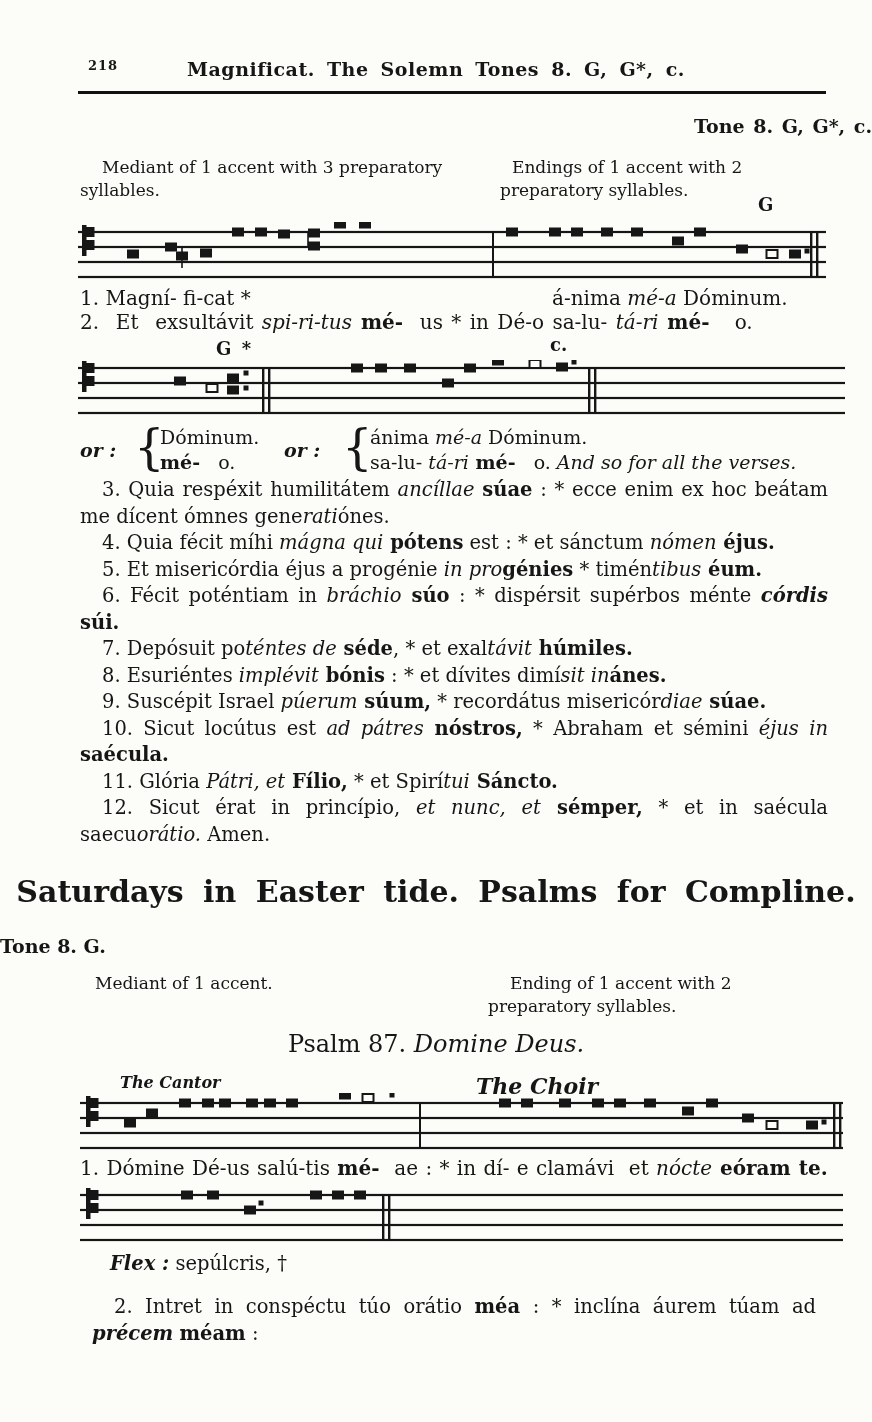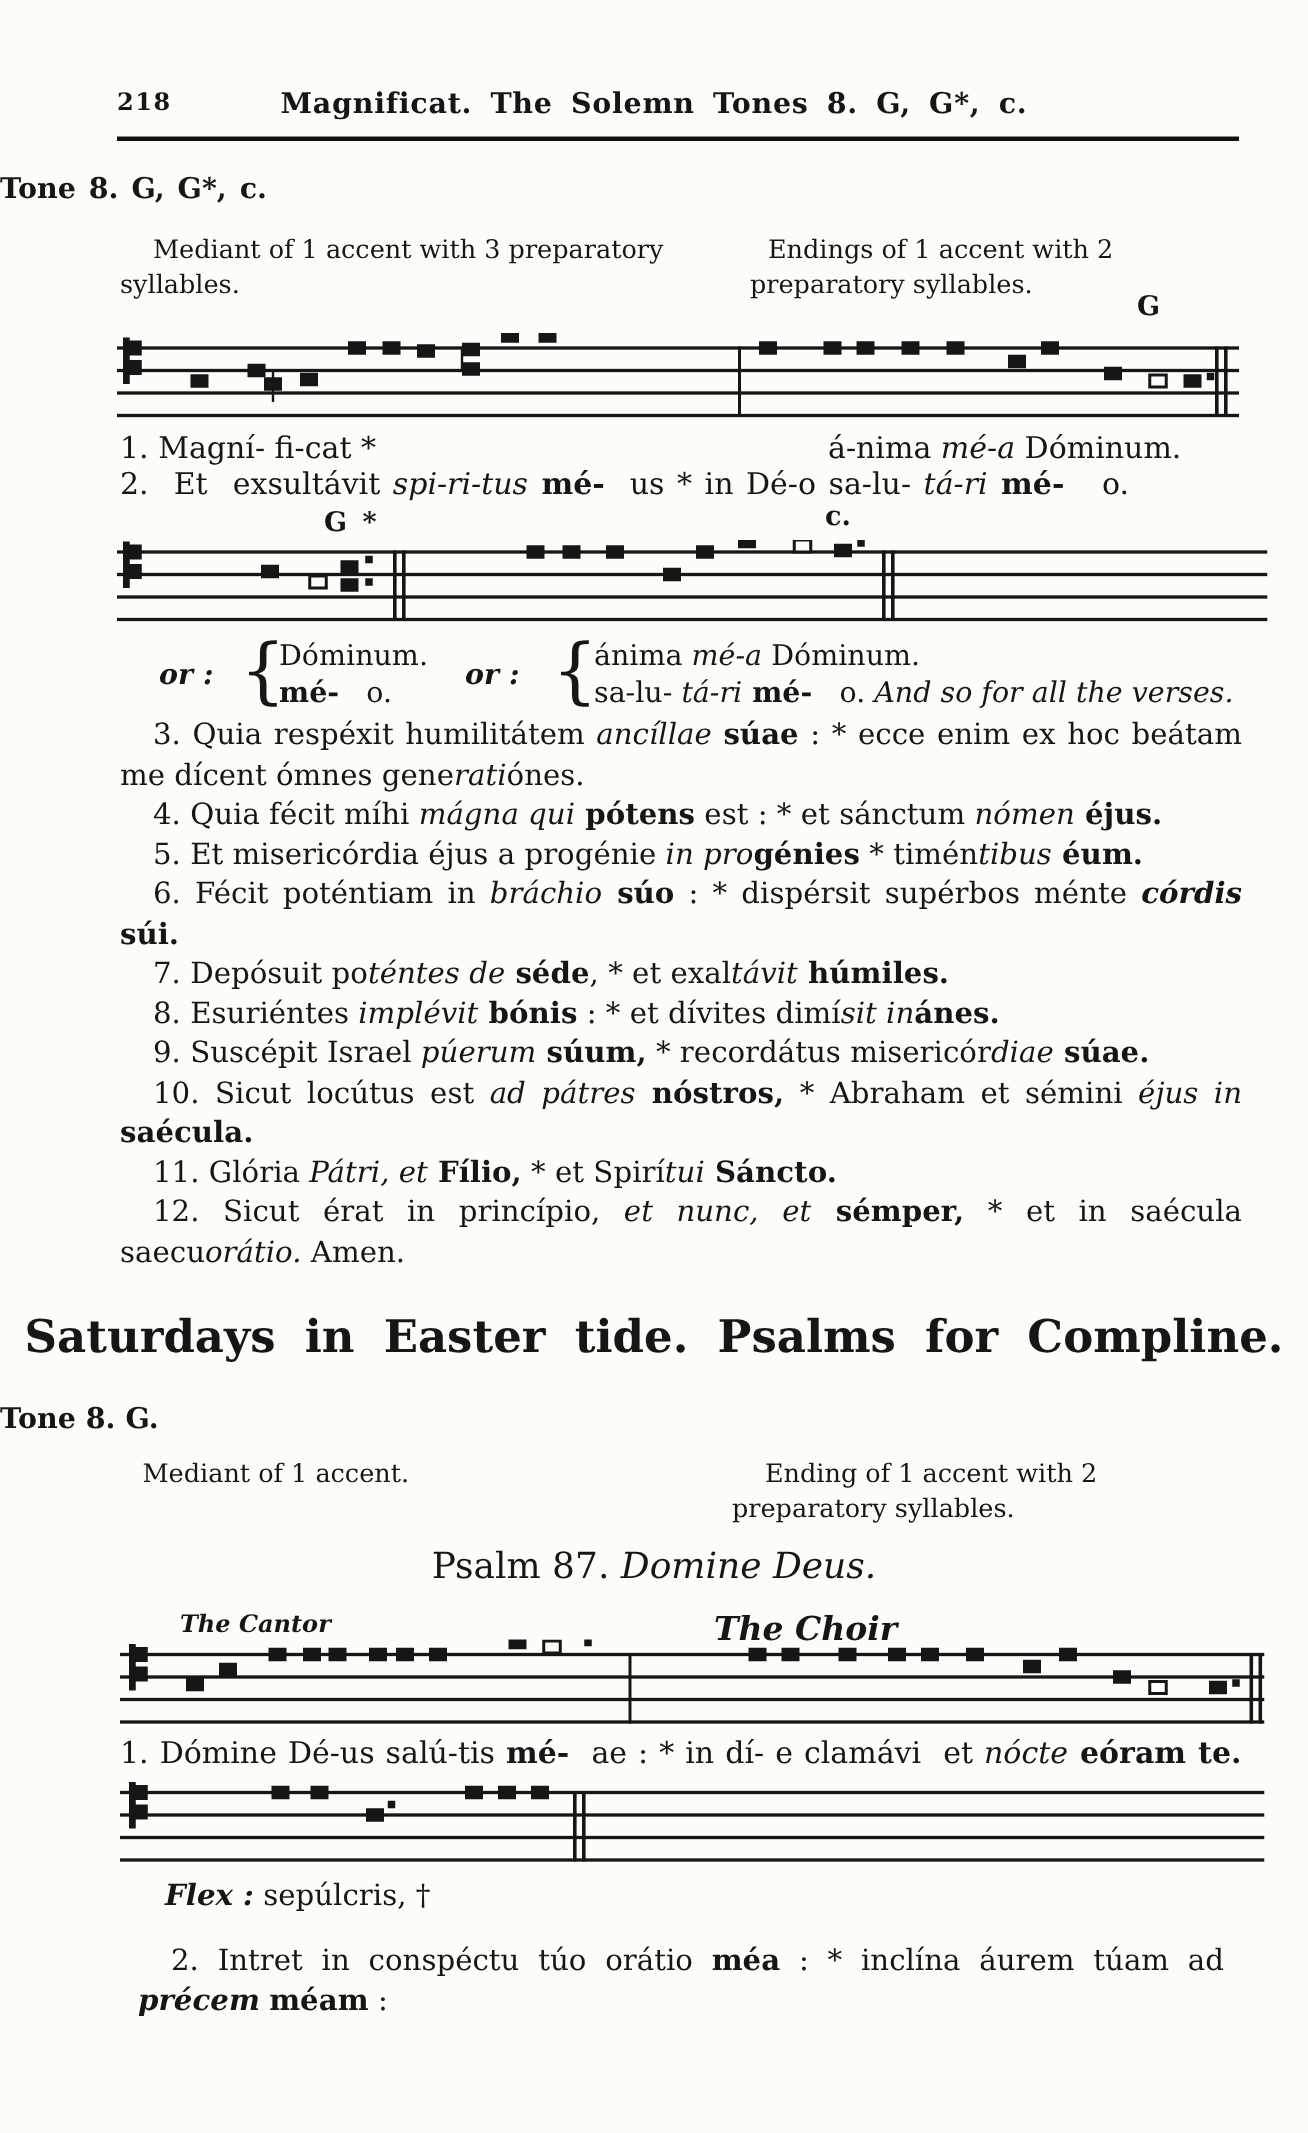--- a/index.html
+++ b/index.html
@@ -8,37 +8,37 @@
     background:#fcfcf9;color:#161616;
     font-family:"DejaVu Serif","Liberation Serif",serif;
     overflow:hidden;
   }
   .abs{position:absolute;}
   .seg-r{font-style:normal;font-weight:normal;}
   .seg-i{font-style:italic;font-weight:normal;}
   .seg-b{font-style:normal;font-weight:bold;}
   .seg-bi{font-style:italic;font-weight:bold;}
   
-  .page-num{left:78px;top:58px;font-size:16px;font-weight:bold;letter-spacing:1px;}
+  .page-num{left:88px;top:58px;font-size:13px;font-weight:bold;letter-spacing:1px;}
   .header-title{left:0;top:58px;width:100%;text-align:center;font-size:19px;font-weight:bold;letter-spacing:.5px;word-spacing:5px;}
   .header-rule{left:78px;top:91px;width:748px;height:3px;background:#111;}
-  .tone-heading{left:0;top:115px;width:100%;text-align:left;font-size:19px;font-weight:bold;word-spacing:2px;}
+  .tone-heading{left:0;top:115px;width:100%;text-align:right;font-size:19px;font-weight:bold;word-spacing:2px;}
   .mediant-left{left:80px;top:156px;width:380px;font-size:17px;line-height:23px;text-indent:22px;}
   .endings-right{left:500px;top:156px;width:330px;font-size:17px;line-height:23px;text-indent:12px;}
   .g-label{left:758px;top:194px;font-size:18px;font-weight:bold;}
   .gstar-label{left:216px;top:338px;font-size:18px;font-weight:bold;letter-spacing:2px;}
   .c-label{left:550px;top:334px;font-size:18px;font-weight:bold;}
   svg.staff{display:block;}
   
   .lyric{font-size:20px;white-space:pre-wrap;}
   .lyric1-left{left:80px;top:286px;}
   .lyric1-right{left:552px;top:286px;}
   .lyric2{left:80px;top:310px;width:748px;word-spacing:2px;}
   
-  .or-row{left:80px;top:424px;width:750px;height:58px;margin-left:26px;}
+  .or-row{left:80px;top:424px;width:750px;height:58px;}
   .or-label{font-size:19px;}
   .brace{font-size:48px;line-height:52px;font-weight:normal;}
   .or-col{font-size:19px;line-height:25px;white-space:pre-wrap;}
   
   .verses{left:80px;top:477px;width:748px;font-size:19.5px;line-height:26.5px;text-align:justify;}
   .verses p{margin:0;text-indent:22px;}
   
   .big-heading{left:0;top:874px;width:100%;text-align:center;font-size:30px;font-weight:bold;word-spacing:9px;}
   .tone2-heading{left:0;top:935px;width:100%;text-align:left;font-size:19px;font-weight:bold;}
   .mediant2{left:95px;top:972px;width:340px;font-size:17px;line-height:23px;}

